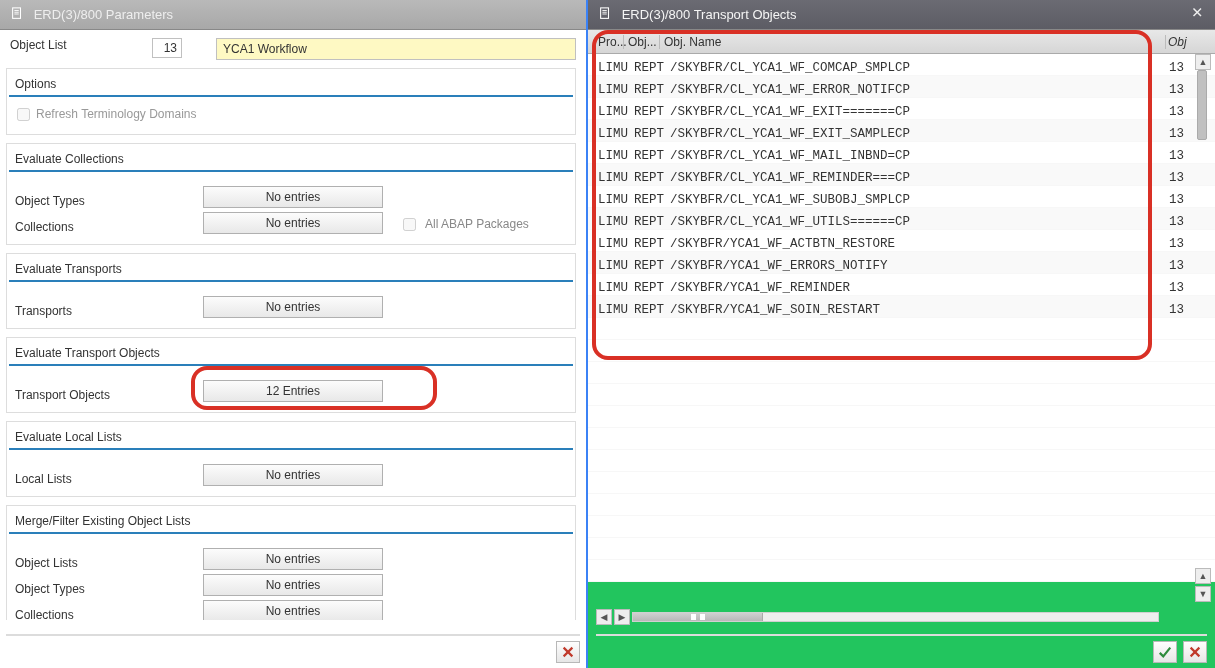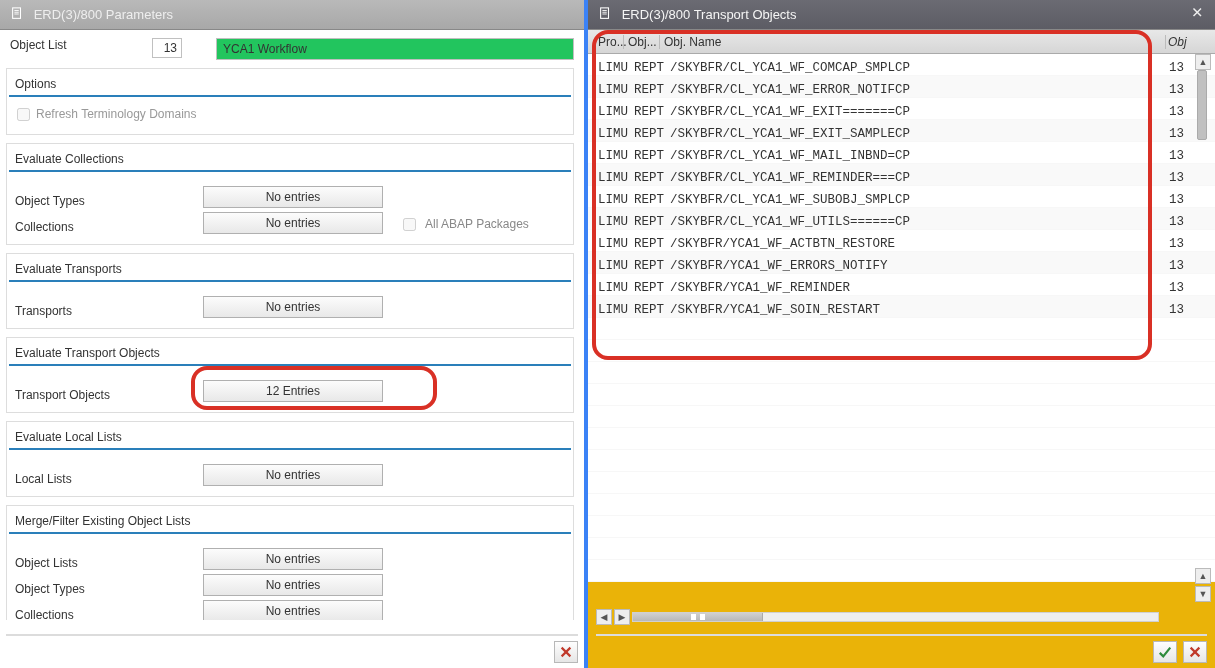--- a/index.html
+++ b/index.html
@@ -6,22 +6,22 @@
   html, body {
     margin: 0; padding: 0;
     width: 1215px; height: 668px;
     font-family: Arial, sans-serif;
     font-size: 12px;
     background: #fff;
     color: #333;
     overflow: hidden;
   }
   .app { display: flex; width: 100%; height: 100%; }
-  .left-pane { width: 588px; height: 100%; position: relative; border-right: 4px solid #3b82f6; background:#fff;}
-  .right-pane { flex: 1; height: 100%; position: relative; background:#eab308;}
+  .left-pane { width: 588px; height: 100%; position: relative; border-right: 2px solid #3b82f6; background:#fff;}
+  .right-pane { flex: 1; height: 100%; position: relative; background:#22c55e;}
   
   
   .titlebar {
     height: 30px; line-height: 30px;
     background: linear-gradient(#b9b9b9,#a8a8a8);
     color: #eee; font-size: 13px;
     padding-left: 10px;
     border-bottom: 1px solid #888;
     position: relative;
   }
@@ -43,21 +43,21 @@
   
   .left-content { padding: 8px 10px 0 6px; height:590px; overflow:hidden;}
   .objlist-row { display:flex; align-items:flex-start; gap:16px; margin-bottom:8px;}
   .lbl-cell { width:130px; padding-left:4px; }
   .numbox {
     width:30px; height:20px; border:1px solid #c0c0c0; background:#fff;
     text-align:right; padding:0 4px; margin-right:18px;
     display:inline-flex;align-items:center;justify-content:flex-end;
   }
   .textbox {
-    flex:1; height:22px; border:1px solid #c0c0c0; background:#22c55e;
+    flex:1; height:22px; border:1px solid #c0c0c0; background:#fef9c3;
     padding:0 6px; display:flex;align-items:center;
   }
 
   .group {
     border:1px solid #ddd; margin-bottom:8px; background:#fff;
   }
   .group-header {
     padding:4px 6px; font-size:12px; color:#333;
     border-bottom:2px solid #2a7fba;
     margin:4px 2px 8px 2px;

